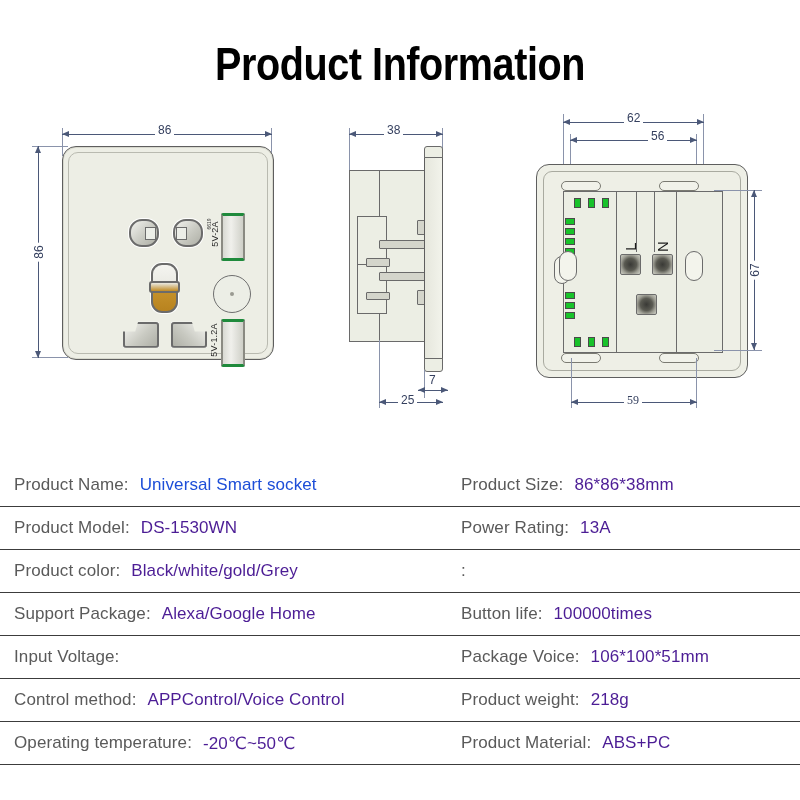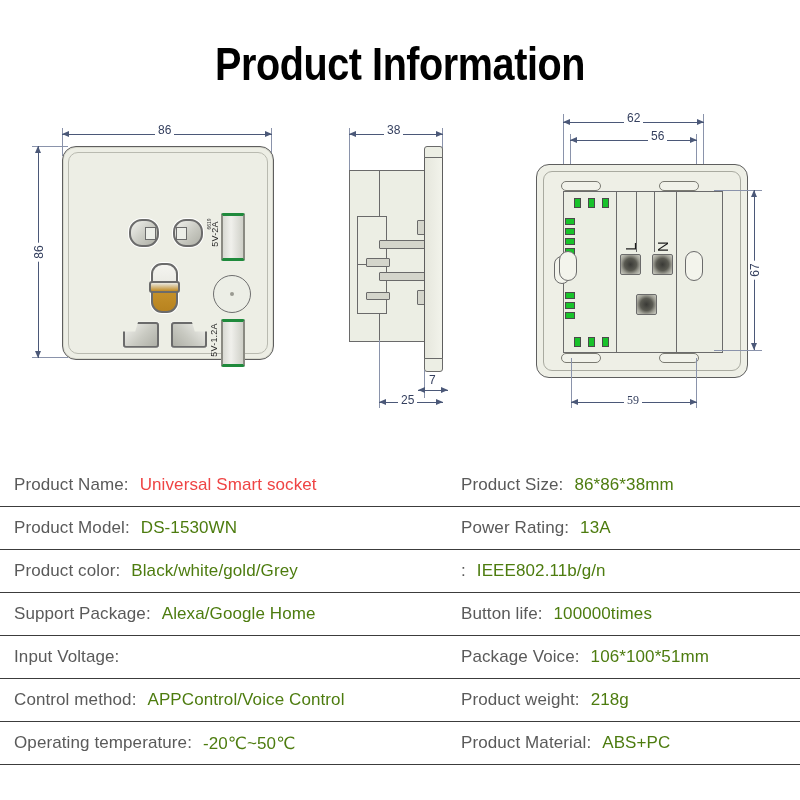--- a/index.html
+++ b/index.html
@@ -303,23 +303,23 @@
     color: #5a5a5a;
     letter-spacing: 0.1px;
   }
   .spec-cell.left  { width: 455px; padding-left: 14px; }
   .spec-cell.right { width: 345px; padding-left: 6px; }
   .spec-key { white-space: nowrap; }
   .spec-sep { padding: 0 3px 0 0; }
   .spec-val {
     margin-left: 8px;
     white-space: nowrap;
-    color: #4d7c0f;
-  }
-  .spec-val.accent { color: #ef4444; }
+    color: #4c1d95;
+  }
+  .spec-val.accent { color: #1d4ed8; }
 </style>
 </head>
 <body>
 
 <h1 class="page-title">Product Information</h1>
 
 <div class="drawings">
 
   <div class="view" style="left:62px; top:40px; width:220px; height:230px;">
 
@@ -500,21 +500,20 @@
       </div>
     </div>
     <div class="spec-row">
       <div class="spec-cell left">
         <span class="spec-key">Product color</span>
         <span class="spec-sep">:</span>
         <span class="spec-val">Black/white/gold/Grey</span>
       </div>
       <div class="spec-cell right">
         <span class="spec-sep">:</span>
-        <span class="spec-val">IEEE802.11b/g/n</span>
       </div>
     </div>
     <div class="spec-row">
       <div class="spec-cell left">
         <span class="spec-key">Support Package</span>
         <span class="spec-sep">:</span>
         <span class="spec-val">Alexa/Google Home</span>
       </div>
       <div class="spec-cell right">
         <span class="spec-key">Button life</span>

